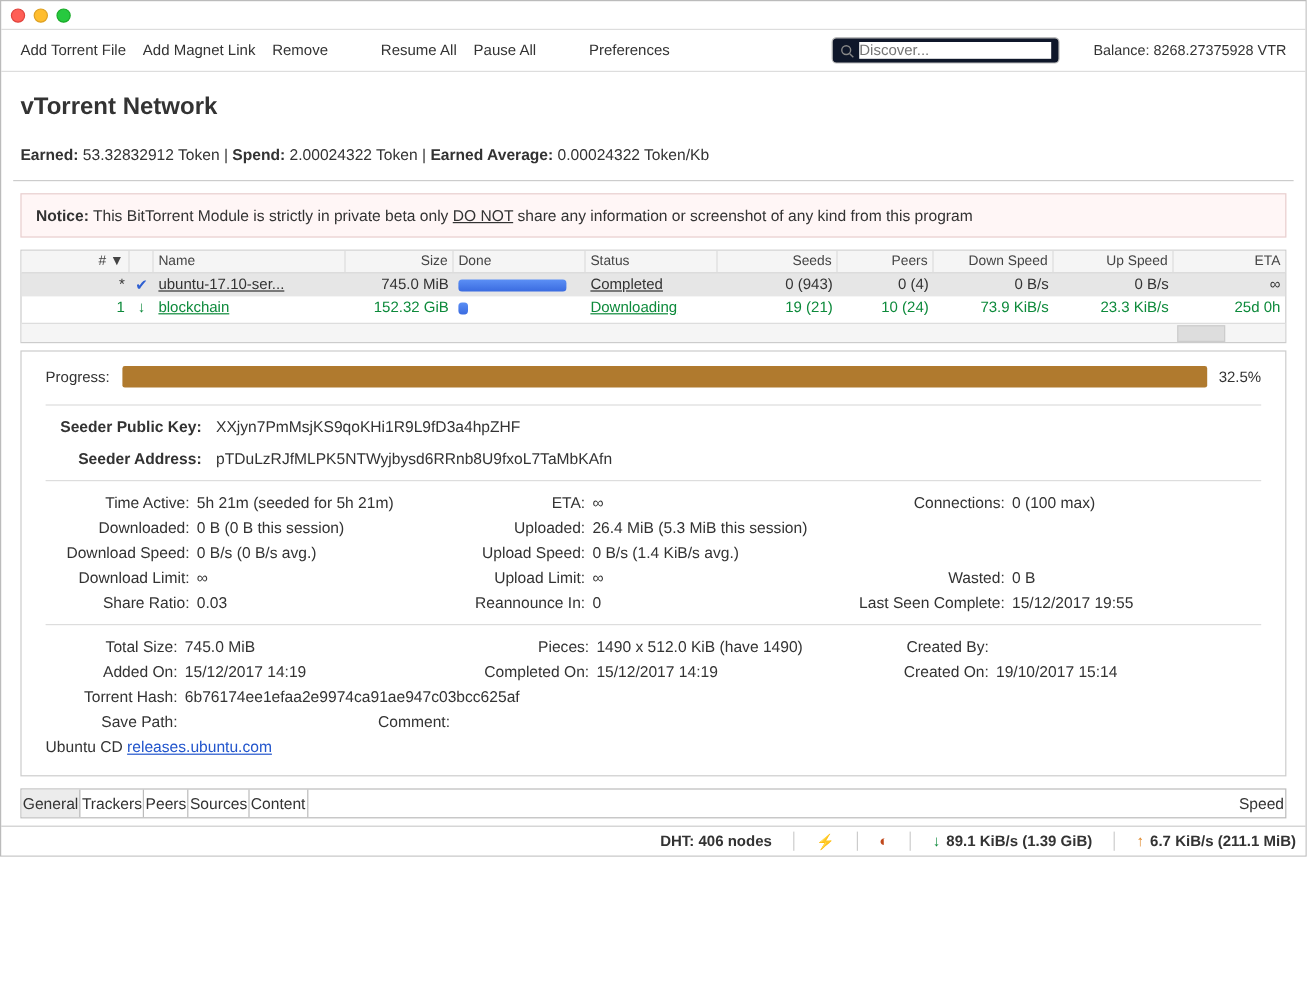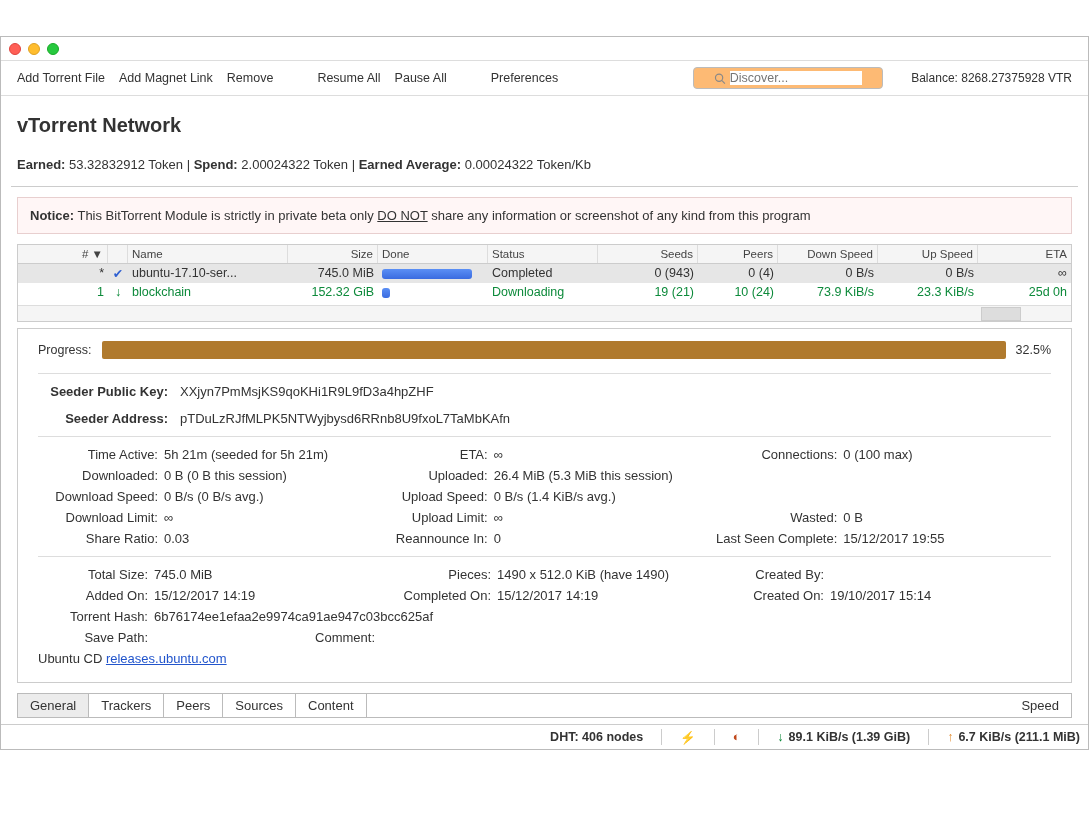--- a/index.html
+++ b/index.html
@@ -1,46 +1,46 @@
 <!DOCTYPE html>
 <html><head>
 <meta charset="utf-8">
 <style>
   * { box-sizing: border-box; margin: 0; padding: 0; }
   body { font-family: "Helvetica Neue", Arial, sans-serif; font-size: 12.5px; color: #333; background: #fff; }
-  .window { width: 1089px; border: 1px solid #bbb; margin-top: 36px; }
+  .window { width: 1089px; border: 1px solid #bbb; }
   .titlebar { height: 24px; display: flex; align-items: center; padding: 0 8px; gap: 7px; border-bottom: 1px solid #ddd; }
   .traffic { width: 12px; height: 12px; border-radius: 50%; }
   .red { background: #ff5f56; border: 1px solid #e0443e; }
   .yellow { background: #ffbd2e; border: 1px solid #dea123; }
   .green { background: #27c93f; border: 1px solid #1aab29; }
   .toolbar { display: flex; align-items: center; padding: 6px 16px; border-bottom: 1px solid #ddd; gap: 14px; }
   .toolbar .menu-item { font-size: 12.5px; cursor: default; }
   .toolbar .gap { width: 16px; }
   .spacer { flex: 1; }
-  .search-wrap { display: flex; align-items: center; border: 1px solid #bbb; border-radius: 4px; padding: 3px 20px; width: 190px; background: #fdba74; }
+  .search-wrap { display: flex; align-items: center; border: 1px solid #bbb; border-radius: 4px; padding: 3px 6px; width: 190px; background: #0f172a; }
   .search-wrap input { border: none; outline: none; font-size: 12.5px; width: 100%; color: #888; }
   .search-icon { width: 13px; height: 13px; margin-right: 4px; color: #888; }
   .balance { font-size: 12px; margin-left: 14px; }
   .main { padding: 0 10px; }
   .page-title { font-size: 20px; font-weight: bold; padding: 18px 6px 14px 6px; }
   .stats-line { padding: 6px 6px 14px 6px; font-size: 13px; border-bottom: 1px solid #ccc; }
   .stats-line b { font-weight: bold; }
   .notice { margin: 10px 6px; padding: 10px 12px; border: 1px solid #e8cfcf; background: #fff6f6; font-size: 13px; }
   .notice b { font-weight: bold; }
   .notice u { text-decoration: underline; }
   .torrent-section { margin: 6px 6px 0 6px; border: 1px solid #ccc; }
   .thead { display: grid; grid-template-columns: 90px 20px 160px 90px 110px 110px 100px 80px 100px 100px 1fr; background: #f5f5f5; font-size: 11.5px; color: #444; border-bottom: 1px solid #ccc; }
   .thead > div { padding: 3px 4px; border-right: 1px solid #ddd; text-align: right; white-space: nowrap; overflow: hidden; }
   .thead > div:nth-child(3) { text-align: left; }
   .thead > div:last-child { border-right: none; }
   .trow { display: grid; grid-template-columns: 90px 20px 160px 90px 110px 110px 100px 80px 100px 100px 1fr; font-size: 12.5px; }
   .trow > div { padding: 2px 4px; text-align: right; white-space: nowrap; overflow: hidden; }
   .trow > div:nth-child(2) { text-align:center; }
-  .trow > div:nth-child(3),.trow>div:nth-child(6){ text-align: left; }
+  .trow > div:nth-child(3),.trow>div:nth-child(6){ text-align: left; text-decoration: underline; }
   .row-selected { background: #e6e6e6; }
   .row-dl { color: #0d8a3b; }
   .row-dl .green-text { color: #0d8a3b; }
   .pbar { display:inline-block; width: 90px; height: 10px; background: #eee; border-radius: 3px; vertical-align: middle; }
   .pbar-full { background: linear-gradient(#5b8ff5,#3a6be0); }
   .scrollhint { height: 16px; background: #f5f5f5; border-top:1px solid #ddd; margin: 4px 0 0 0; position:relative; }
   .scroll-thumb { width:40px; height:14px; background:#ddd; position:absolute; right:50px; top:1px; border:1px solid #ccc; }
 
   .detail { margin: 6px 6px 0 6px; border: 1px solid #ccc; padding: 12px 20px 16px 20px; }
   .progress-row { display:flex; align-items:center; gap: 10px; margin-bottom: 14px; }
@@ -48,21 +48,21 @@
   hr.sep { border:none; border-top:1px solid #ddd; margin: 10px 0; }
   .kv-grid { display: grid; grid-template-columns: 130px 1fr; row-gap: 6px; column-gap: 8px; font-size: 13px; gap: 12px; }
   .kv-grid .k { text-align: right; font-weight: bold; }
   .stat3 { display:grid; grid-template-columns: 120px 1fr 110px 1fr 130px 1fr; row-gap: 6px; column-gap:6px; font-size:13px; }
   .stat3 .k { text-align:right; }
   .monokv { display:grid; grid-template-columns: 110px 1fr 110px 1fr 100px 1fr; row-gap:6px; column-gap:6px; font-size:13px;}
   .monokv .k { text-align:right; }
   .link { color:#2255cc; text-decoration: underline; }
 
   .tabs { margin: 10px 6px 0 6px; display:flex; border:1px solid #bbb;  }
-  .tab { padding: 4px 12px; font-size:13px; border-right:1px solid #bbb;text-align:center; }
+  .tab { padding: 4px 1px; font-size:13px; border-right:1px solid #bbb;text-align:center; }
   .tab:last-child { border-right:none; }
   .tab.active { font-weight: normal; background: #ececec; }
   .tab-right { margin-left:auto; }
 
   .statusbar { display:flex; align-items:center; border-top:1px solid #ccc; padding:4px 8px; font-size:12.5px; gap: 18px; justify-content: flex-end; margin-top: 6px; font-weight: bold; }
   .statusbar .sep-v { width:1px; height:16px; background:#ccc; }
   .sb-item { display:flex; align-items:center; gap:5px; }
   .ico-plug { color:#4a9a2f; }
   .ico-globe { color:#c0481b; }
   .arrd { color:#0d8a3b; }

